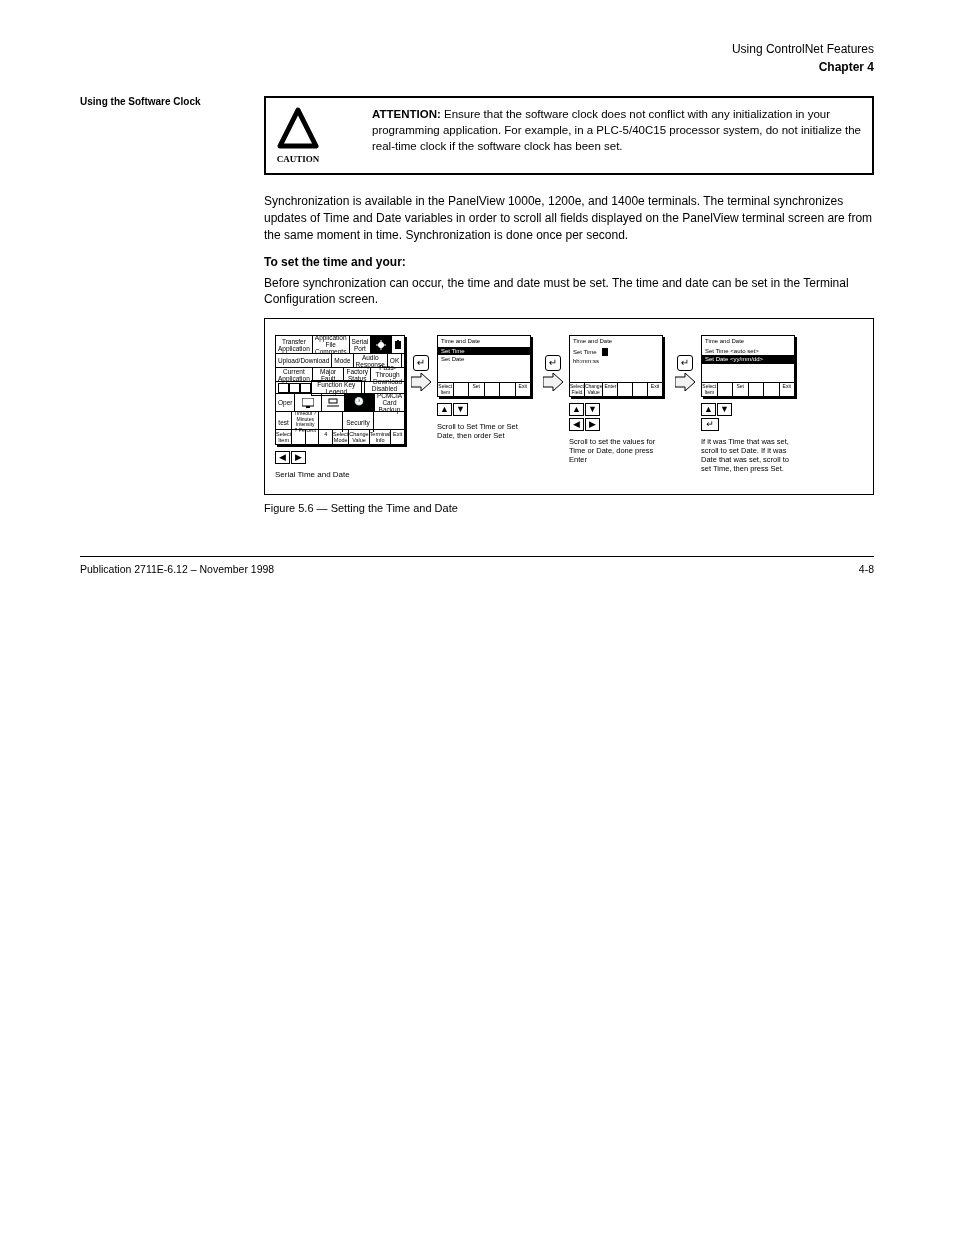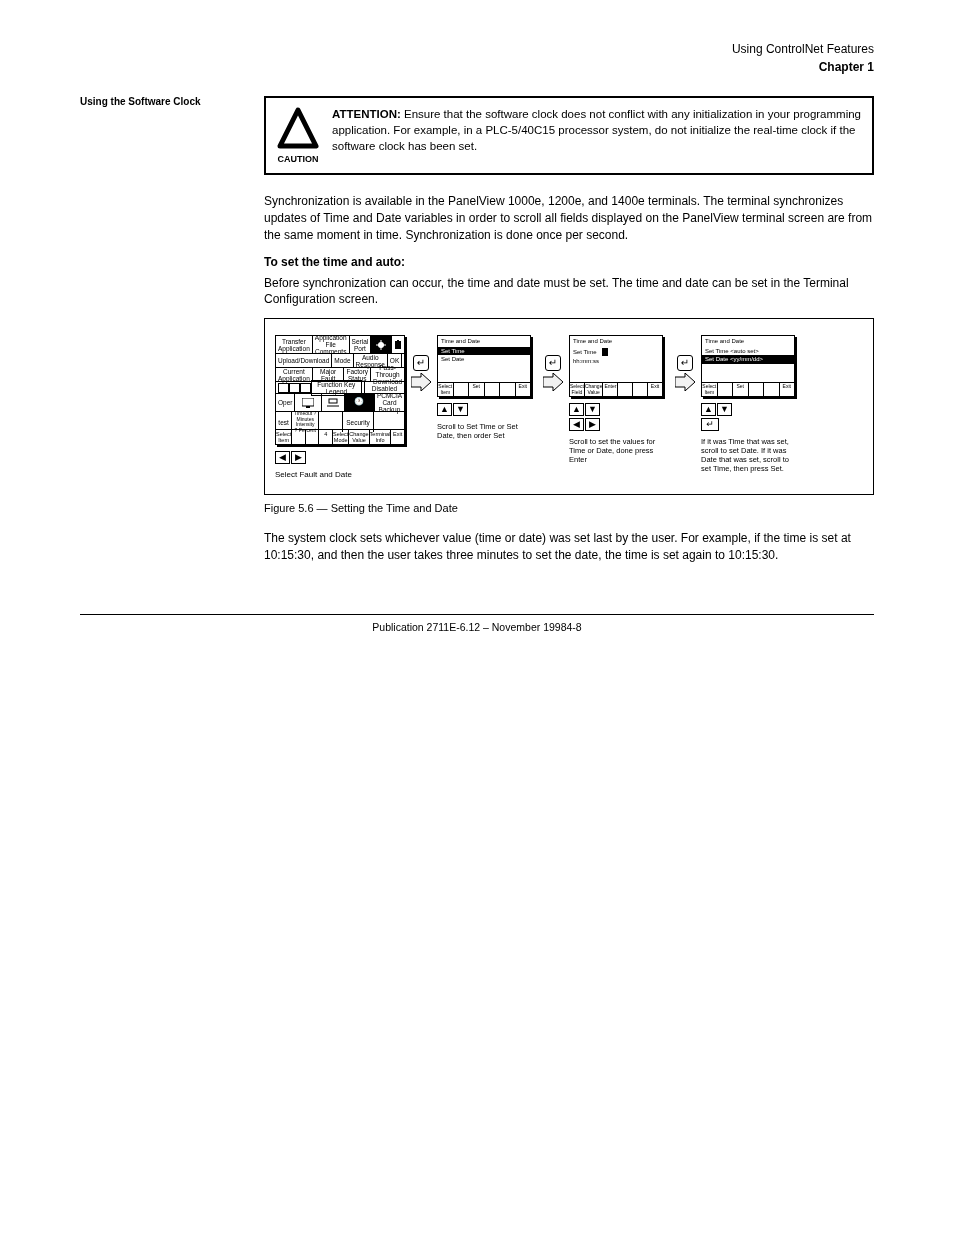--- a/index.html
+++ b/index.html
@@ -49,22 +49,23 @@
     display: flex;
     align-items: flex-start;
     gap: 10px;
   }
   .attention-box .tri {
     width: 48px;
     flex-shrink: 0;
     display:flex;
     align-items:center;
     justify-content:center;
-  }
-  .attention-box .txt { flex: 1; font-size: 11.5px; }
+    font-family:Liberation Serif, serif;
+  }
+  .attention-box .txt { flex: 1; font-size: 11.5px; margin-left: 40px; }
   .attention-box .txt b { font-weight: bold; }
   .caution-label { font-size:9px; font-weight:bold; text-align:center; margin-top:-2px;}
   .subsub { font-weight: bold; font-size: 12px; margin-bottom: 4px; }
 
   
   .fig-box {
     border: 1.5px solid #000;
     padding: 16px 10px 14px 10px;
     margin: 6px 0 4px 0;
   }
@@ -137,33 +138,33 @@
   .step-cap { font-size:8px; line-height:1.2; max-width:130px;}
   .step-cap-sm { font-size:7.5px; line-height:1.2; max-width:100px;}
 
   .fig-caption { font-size:11px; margin-top:6px;}
 
   .footer-line {
     border-top: 1px solid #000;
     margin-top: 40px;
     padding-top: 6px;
     display:flex;
-    justify-content:center;
+    justify-content:space-between;
     font-size:10.5px;
   }
   p { margin: 0 0 10px 0; }
 </style>
 </head>
 <body>
 
 <div class="page">
 
   <div class="header-right">
     <div>Using ControlNet Features</div>
-    <div class="bold">Chapter 1</div>
+    <div class="bold">Chapter 4</div>
   </div>
 
   <div class="two-col">
     <div class="left-label">
       <h3>Using the Software Clock</h3>
     </div>
     <div class="right-body">
 
       <div class="attention-box">
         <div class="tri">
@@ -174,21 +175,21 @@
             <div class="caution-label">CAUTION</div>
           </div>
         </div>
         <div class="txt">
           <b>ATTENTION:</b><span> Ensure that the software clock does not conflict with any initialization in your programming application. For example, in a PLC-5/40C15 processor system, do not initialize the real-time clock if the software clock has been set.</span>
         </div>
       </div>
 
       <p>Synchronization is available in the PanelView 1000e, 1200e, and 1400e terminals. The terminal synchronizes updates of Time and Date variables in order to scroll all fields displayed on the PanelView terminal screen are from the same moment in time. Synchronization is done once per second.</p>
 
-      <p class="subsub">To set the time and auto:</p>
+      <p class="subsub">To set the time and your:</p>
       <p>Before synchronization can occur, the time and date must be set. The time and date can be set in the Terminal Configuration screen.</p>
 
       <div class="fig-box">
         <div class="fig-row">
 
           <div class="step-col">
             <div class="screen-big">
               <div class="row" style="height:18px;">
                 <div class="cell" style="flex:1.2">Transfer Application</div>
                 <div class="cell" style="flex:1.4">Application File Comments</div>
@@ -263,21 +264,21 @@
                 <div class="sk">Select Mode</div>
                 <div class="sk">Change Value</div>
                 <div class="sk">Terminal Info</div>
                 <div class="sk">Exit</div>
               </div>
             </div>
             <div class="btns-row">
               <div class="btn-sq">◀</div>
               <div class="btn-sq">▶</div>
             </div>
-            <div class="step-cap">Select Fault and Date</div>
+            <div class="step-cap">Serial Time and Date</div>
           </div>
 
           <div class="arrow-block">
             <div class="enter-key">↵</div>
             <svg class="big-arrow" viewBox="0 0 20 18">
                 <path d="M0 4 H10 V0 L20 9 L10 18 V14 H0 Z" fill="#f2f2f2" stroke="#000" stroke-width="1"></path>
               </svg>
           </div>
 
           <div class="step-col">
@@ -365,21 +366,20 @@
                 <div class="btn-sq" style="width:18px">↵</div>
               </div>
             </div>
             <div class="step-cap-sm">If it was Time that was set, scroll to set Date. If it was Date that was set, scroll to set Time, then press Set.</div>
           </div>
 
         </div>
       </div>
       <div class="fig-caption">Figure 5.6 — Setting the Time and Date</div>
 
-      <p style="margin-top:14px">The system clock sets whichever value (time or date) was set last by the user. For example, if the time is set at 10:15:30, and then the user takes three minutes to set the date, the time is set again to 10:15:30.</p>
 
     </div>
   </div>
 
   <div class="footer-line">
     <span>Publication 2711E-6.12 – November 1998</span>
     <span>4-8</span>
   </div>
 
 </div>

